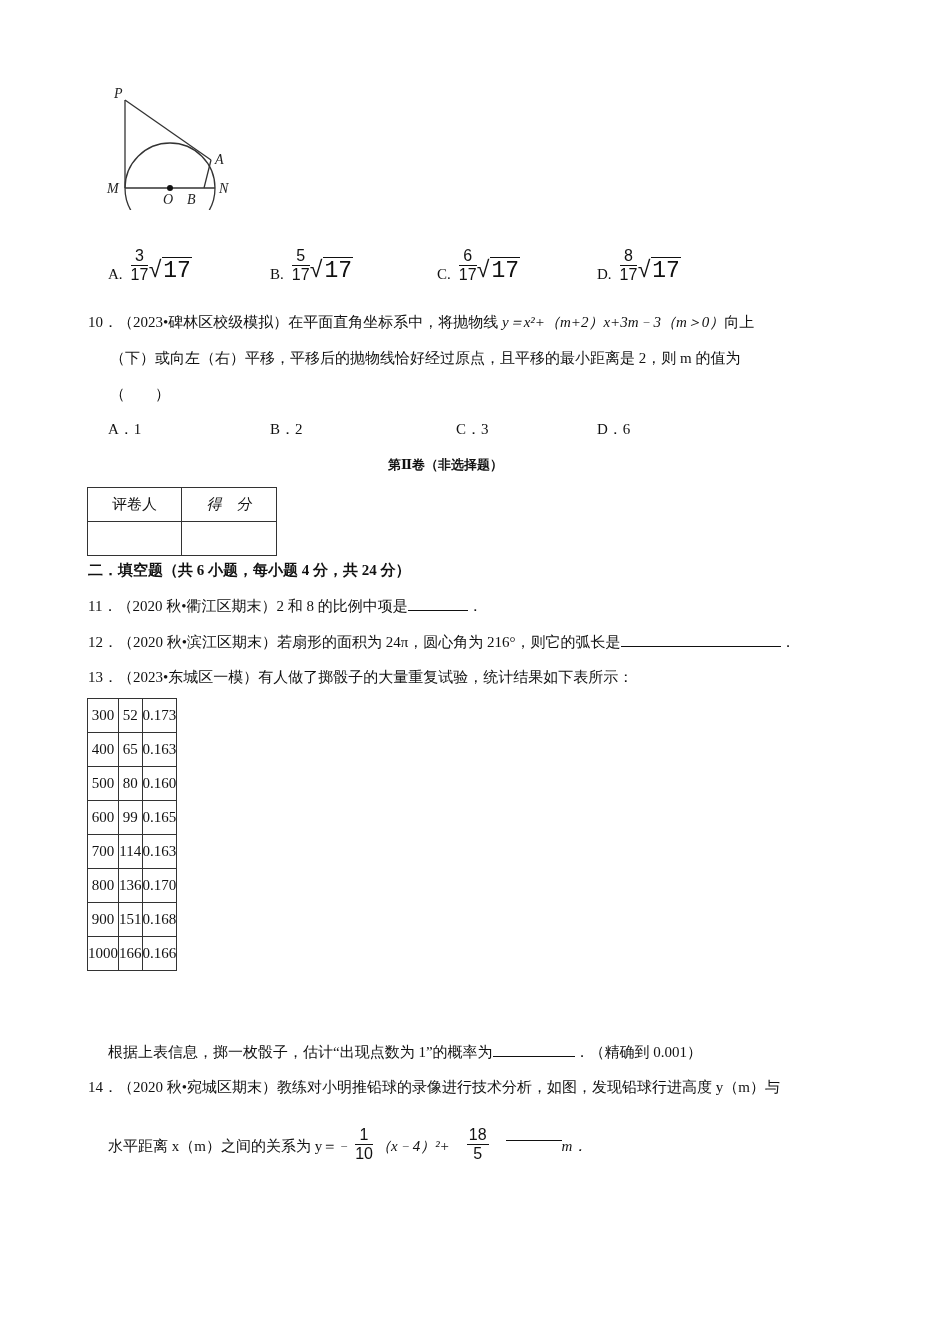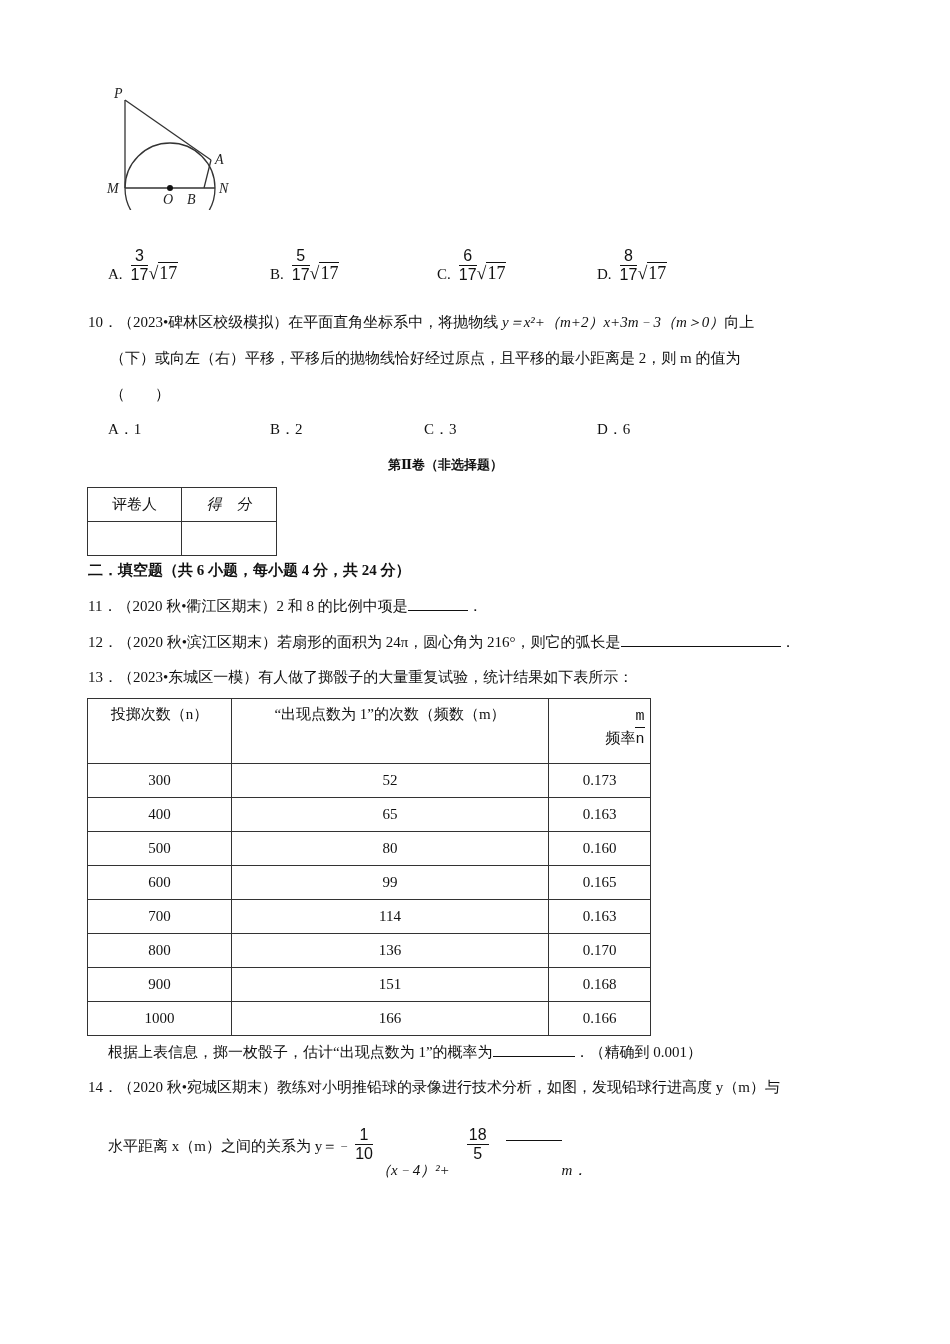--- a/index.html
+++ b/index.html
@@ -3,28 +3,28 @@
 <meta charset="utf-8">
 <style>
   html, body { margin: 0; padding: 0; background: #ffffff; }
   body {
     width: 950px; height: 1344px; position: relative; overflow: hidden;
     font-family: "Liberation Serif", "DejaVu Serif", serif;
     color: #111111; font-size: 15px;
   }
   .abs { position: absolute; }
   .line { position: absolute; white-space: nowrap; font-size: 15px; line-height: 20px; }
-  .it { font-style: italic; margin-top: 24px; }
+  .it { font-style: italic; }
   .bold { font-weight: bold; }
   .blank { display: inline-block; border-bottom: 1px solid #111; height: 14px; vertical-align: baseline; }
   
   .frac { display: inline-block; vertical-align: middle; text-align: center; font-family: "Liberation Sans", "DejaVu Sans", sans-serif; }
   .frac .num { display: block; border-bottom: 1px solid #111; padding: 0 2px; line-height: 18px; font-size: 16px; }
   .frac .den { display: block; line-height: 18px; font-size: 16px; }
-  .sqrt { display: inline-block; font-family: Liberation Serif, serif; font-size: 18px; vertical-align: middle; }
+  .sqrt { display: inline-block; font-family: Liberation Mono, monospace; font-size: 23px; vertical-align: middle; }
   .sqrt .rad { border-top: 1px solid #111; padding: 0 1px; }
   .opt { position: absolute; display: flex; align-items: flex-end; }
   .opt .letter { font-size: 15px; margin-right: 8px; line-height: 20px; }
   
   table { border-collapse: collapse; }
   .grader { position: absolute; left: 87px; top: 487px; }
   .grader td { border: 1.5px solid #333; width: 93px; height: 33px; text-align: center; font-size: 15px; padding: 0; }
   .grader td.c2 { width: 94px; font-style: italic; }
   .freq { position: absolute; left: 87px; top: 698px; }
   .freq td { border: 1.5px solid #333; text-align: center; font-size: 15px; height: 33px; padding: 0; }
@@ -91,21 +91,21 @@
   <span class="sqrt">√<span class="rad">17</span></span>
 </div>
 
 <div class="line" style="left:88px;top:312px">
   <span>10．</span><span>（2023•碑林区校级模拟）</span><span>在平面直角坐标系中，将抛物线 </span><span class="it">y＝x²+（m+2）x+3m﹣3（m＞0）</span><span>向上</span>
 </div>
 <div class="line" style="left:110px;top:348px">（下）或向左（右）平移，平移后的抛物线恰好经过原点，且平移的最小距离是 2，则 m 的值为</div>
 <div class="line" style="left:110px;top:384px">（　　）</div>
 <div class="line" style="left:108px;top:419px">A．1</div>
 <div class="line" style="left:270px;top:419px">B．2</div>
-<div class="line" style="left:424px;top:419px">C．3</div>
+<div class="line" style="left:456px;top:419px">C．3</div>
 <div class="line" style="left:597px;top:419px">D．6</div>
 
 <div class="line bold" style="left:388px;top:455px;font-size:13px">第Ⅱ卷（非选择题）</div>
 
 <table class="grader">
   <tbody>
       <tr>
     <td>评卷人</td>
     <td class="c2">得　分</td>
   </tr>
@@ -125,27 +125,20 @@
 <div class="line" style="left:88px;top:632px">
   <span>12．</span><span>（2020 秋•滨江区期末）</span><span>若扇形的面积为 24π，圆心角为 216°，则它的弧长是</span><span class="blank" style="width:160px"></span><span>．</span>
 </div>
 
 <div class="line" style="left:88px;top:667px">
   <span>13．</span><span>（2023•东城区一模）</span><span>有人做了掷骰子的大量重复试验，统计结果如下表所示：</span>
 </div>
 
 <table class="freq">
   <tbody>
-      <tr class="head">
-    <td class="c1">投掷次数（n）</td>
-    <td class="c2">“出现点数为 1”的次数（频数（m）</td>
-    <td class="c3">
-      <span class="hdr-frac"><span class="m">m</span><br><span>频率</span><span class="n">n</span></span>
-    </td>
-  </tr>
   <tr>
         <td>300</td>
         <td>52</td>
         <td>0.173</td>
       </tr>
   <tr>
         <td>400</td>
         <td>65</td>
         <td>0.163</td>
       </tr>

